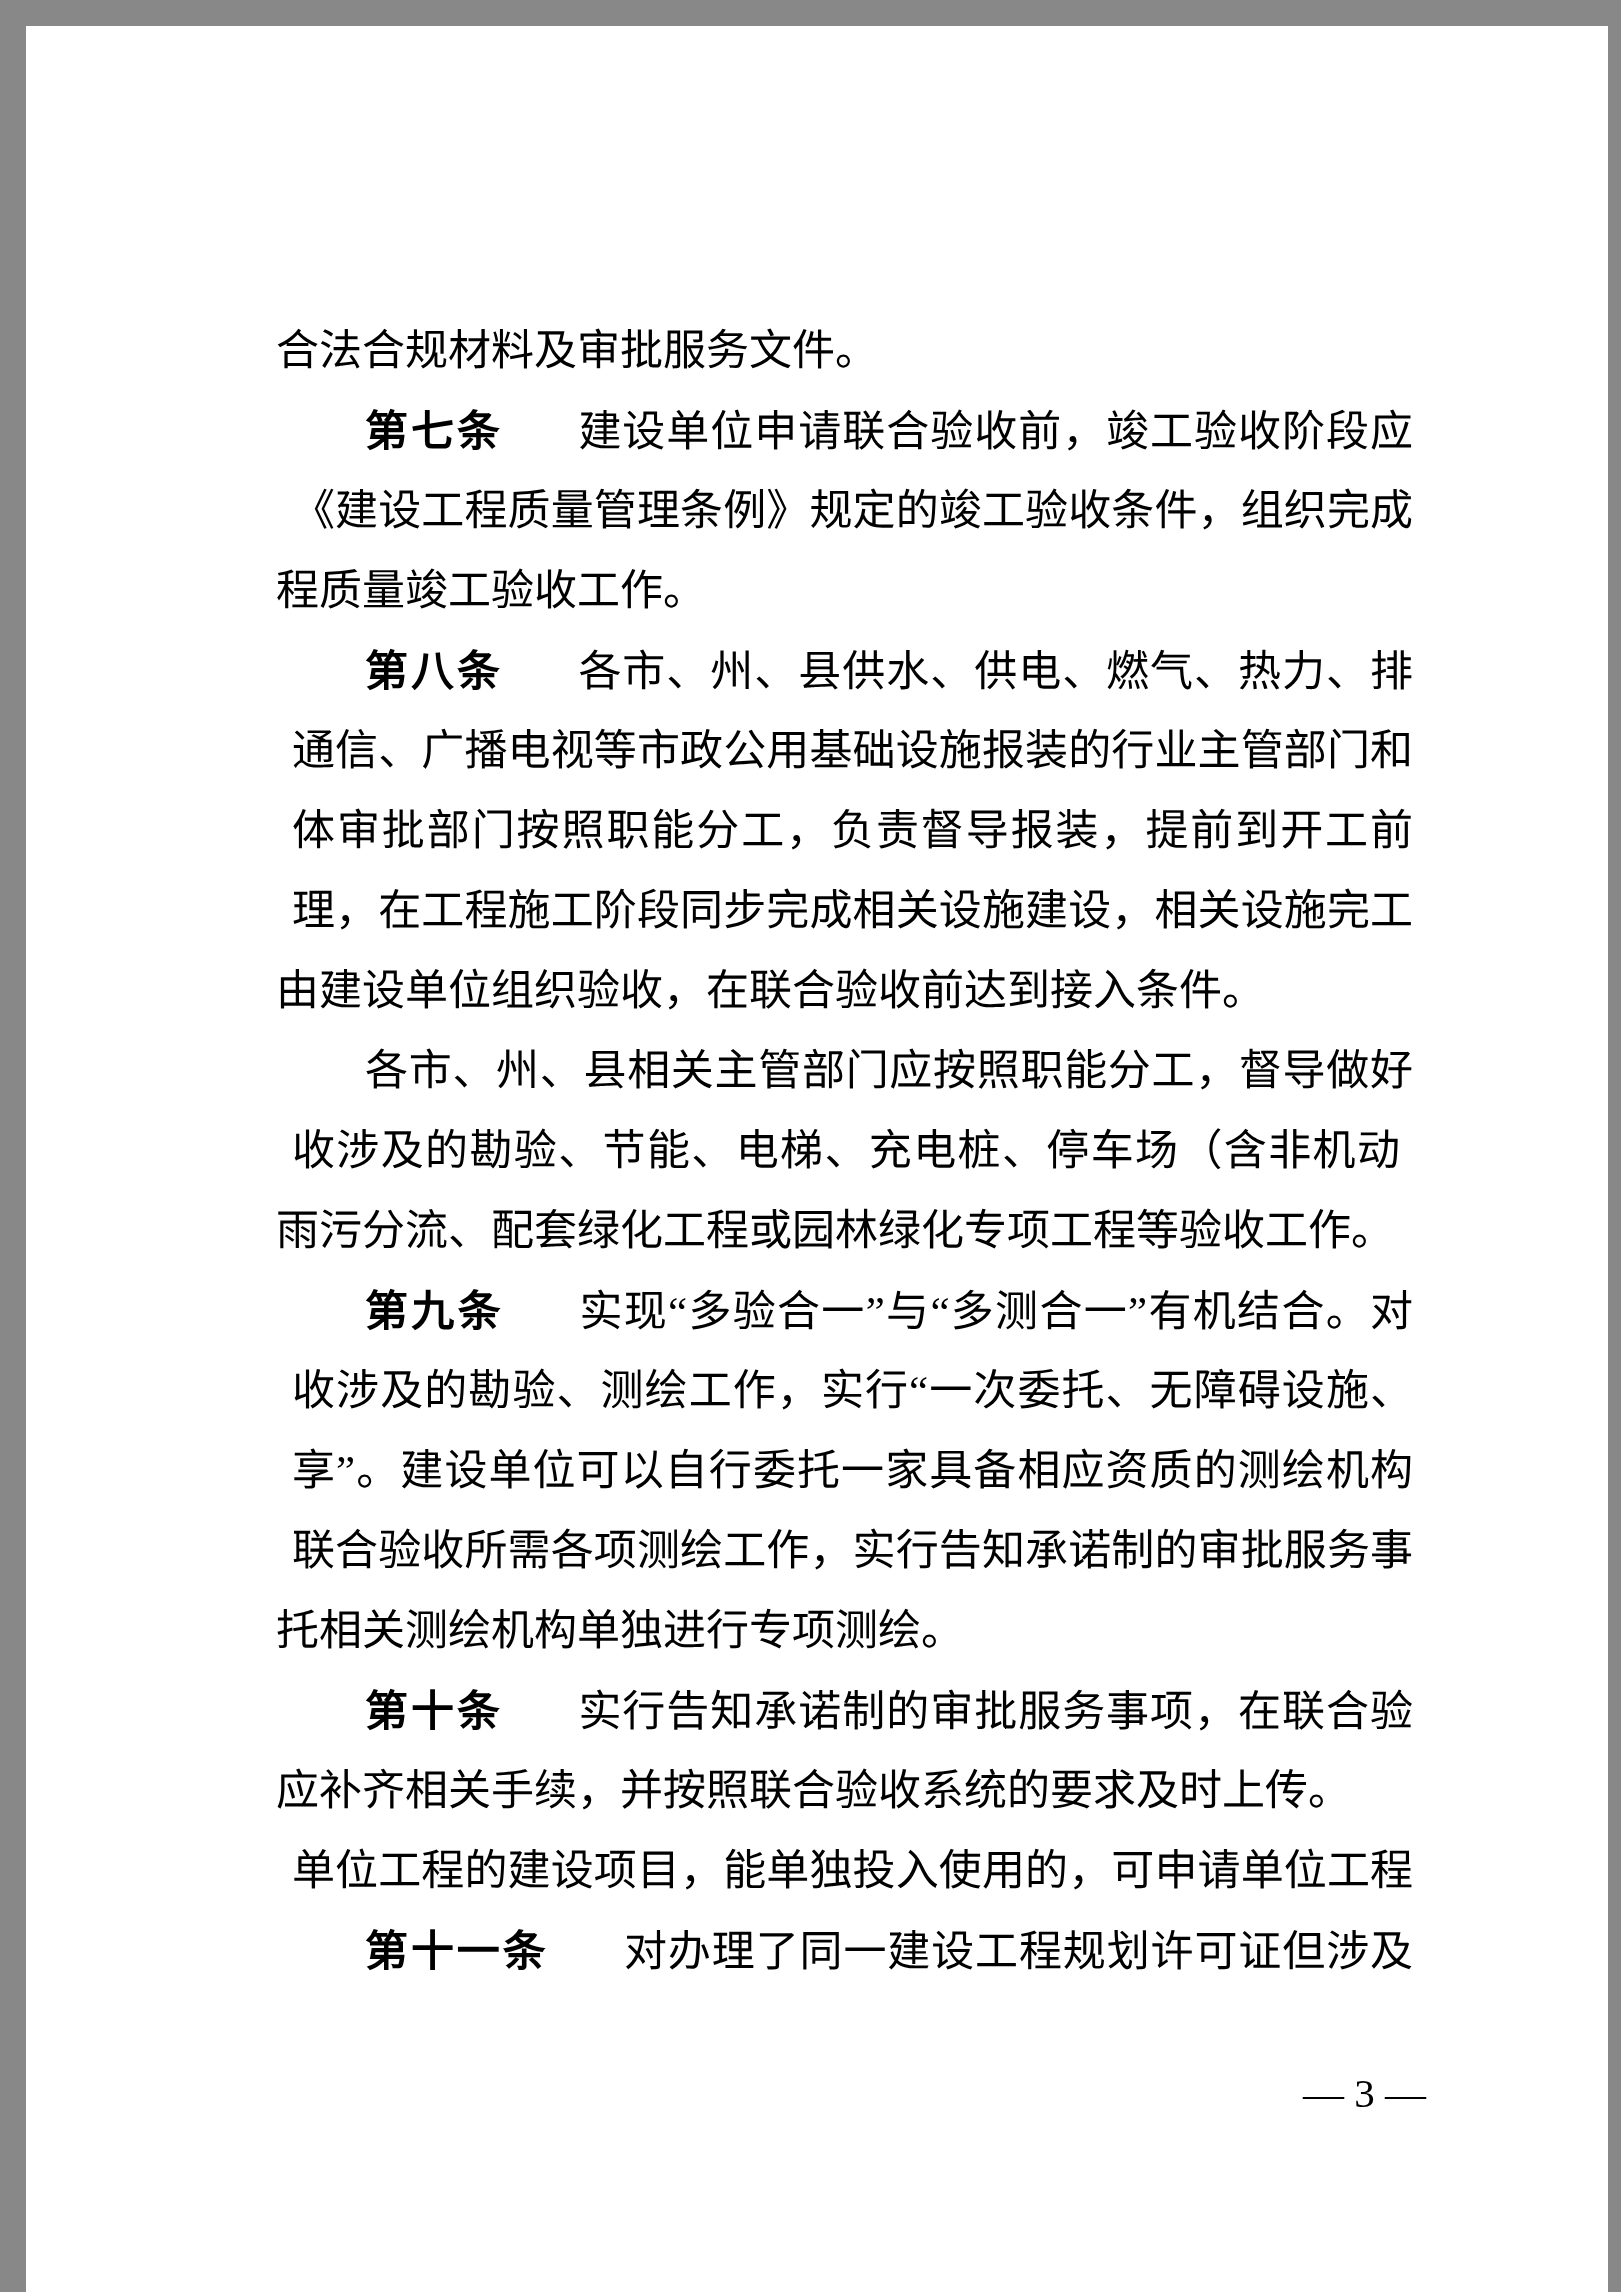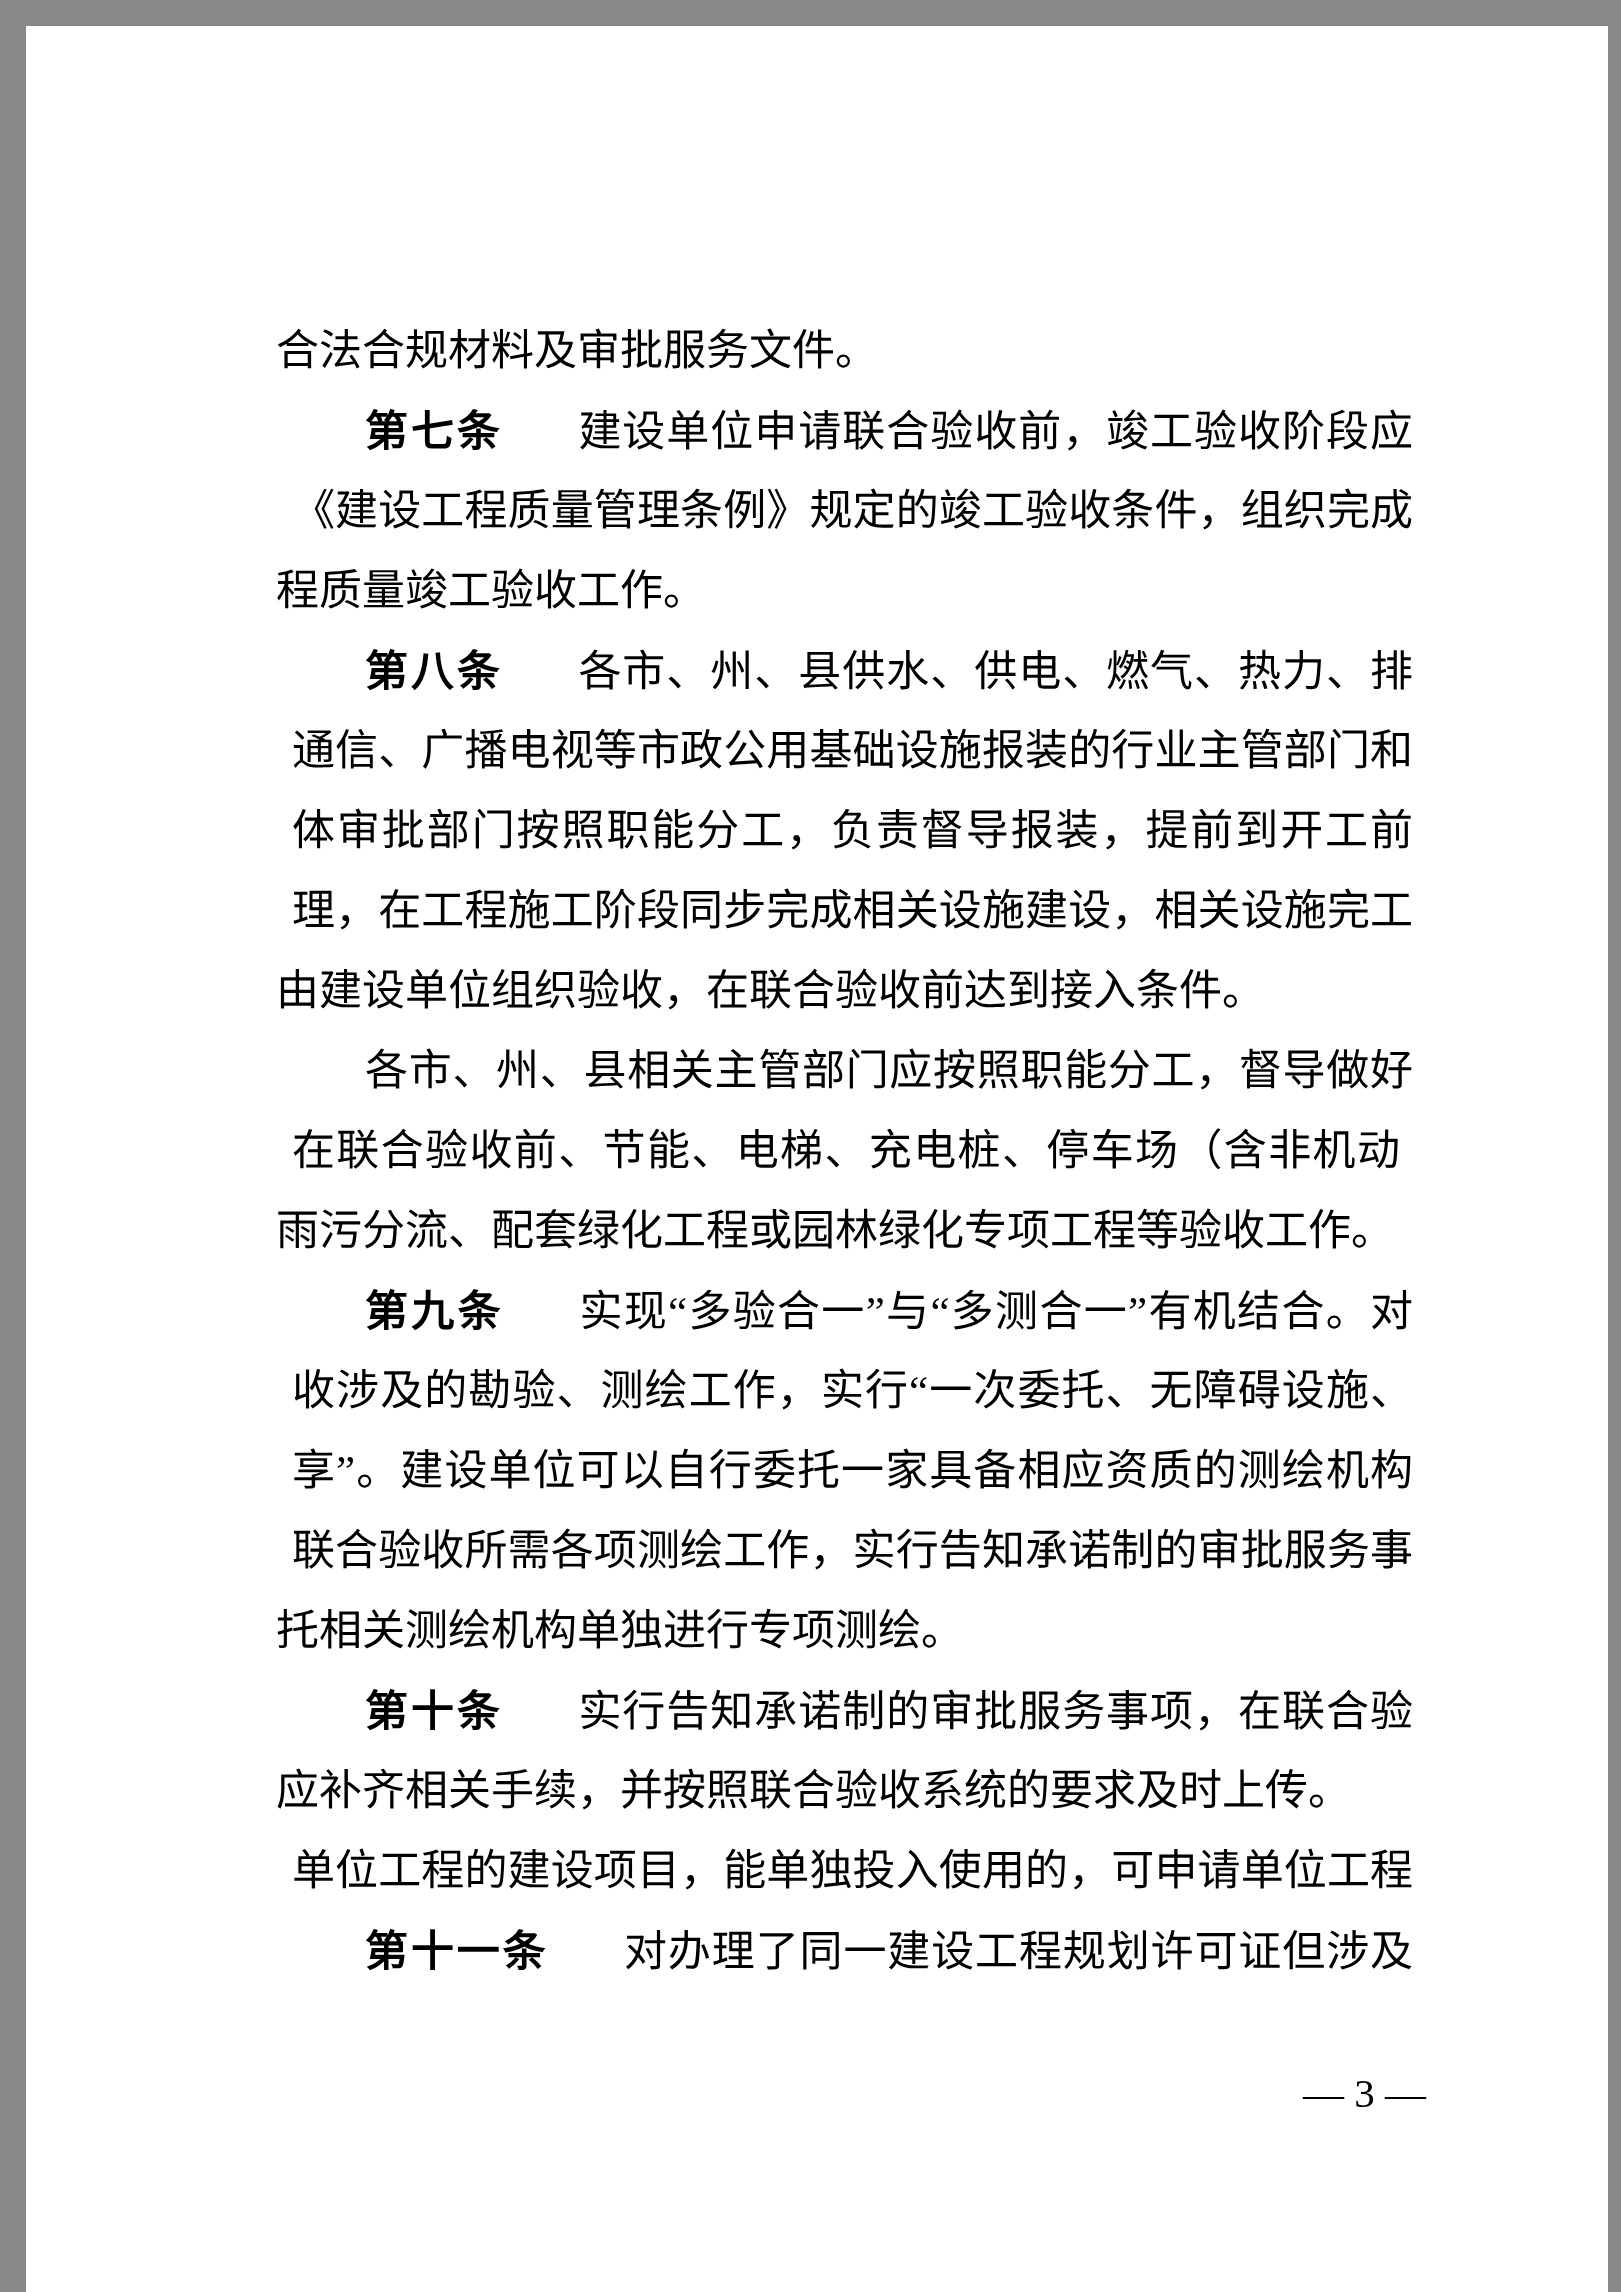--- a/index.html
+++ b/index.html
@@ -70,21 +70,21 @@
       <div class="line"><span>合法合规材料及审批服务文件。</span></div>
       <div class="line indent stretch"><span class="article">第七条</span><span>建设单位申请联合验收前，竣工验收阶段应具备</span></div>
       <div class="line stretch"><span>《建设工程质量管理条例》规定的竣工验收条件，组织完成工</span></div>
       <div class="line"><span>程质量竣工验收工作。</span></div>
       <div class="line indent stretch"><span class="article">第八条</span><span>各市、州、县供水、供电、燃气、热力、排水、</span></div>
       <div class="line stretch"><span>通信、广播电视等市政公用基础设施报装的行业主管部门和具</span></div>
       <div class="line stretch"><span>体审批部门按照职能分工，负责督导报装，提前到开工前办</span></div>
       <div class="line stretch"><span>理，在工程施工阶段同步完成相关设施建设，相关设施完工后</span></div>
       <div class="line"><span>由建设单位组织验收，在联合验收前达到接入条件。</span></div>
       <div class="line indent stretch"><span>各市、州、县相关主管部门应按照职能分工，督导做好规</span></div>
-      <div class="line stretch"><span>在联合验收前、节能、电梯、充电桩、停车场（含非机动</span></div>
+      <div class="line stretch"><span>收涉及的勘验、节能、电梯、充电桩、停车场（含非机动</span></div>
       <div class="line"><span>雨污分流、配套绿化工程或园林绿化专项工程等验收工作。</span></div>
       <div class="line indent stretch"><span class="article">第九条</span><span>实现“多验合一”与“多测合一”有机结合。对联合验</span></div>
       <div class="line stretch"><span>收涉及的勘验、测绘工作，实行“一次委托、无障碍设施、成果共</span></div>
       <div class="line stretch"><span>享”。建设单位可以自行委托一家具备相应资质的测绘机构完成</span></div>
       <div class="line stretch"><span>联合验收所需各项测绘工作，实行告知承诺制的审批服务事项</span></div>
       <div class="line"><span>托相关测绘机构单独进行专项测绘。</span></div>
       <div class="line indent stretch"><span class="article">第十条</span><span>实行告知承诺制的审批服务事项，在联合验收前</span></div>
       <div class="line"><span>应补齐相关手续，并按照联合验收系统的要求及时上传。</span></div>
       <div class="line stretch"><span>单位工程的建设项目，能单独投入使用的，可申请单位工程联</span></div>
       <div class="line indent stretch"><span class="article">第十一条</span><span>对办理了同一建设工程规划许可证但涉及多个</span></div>

